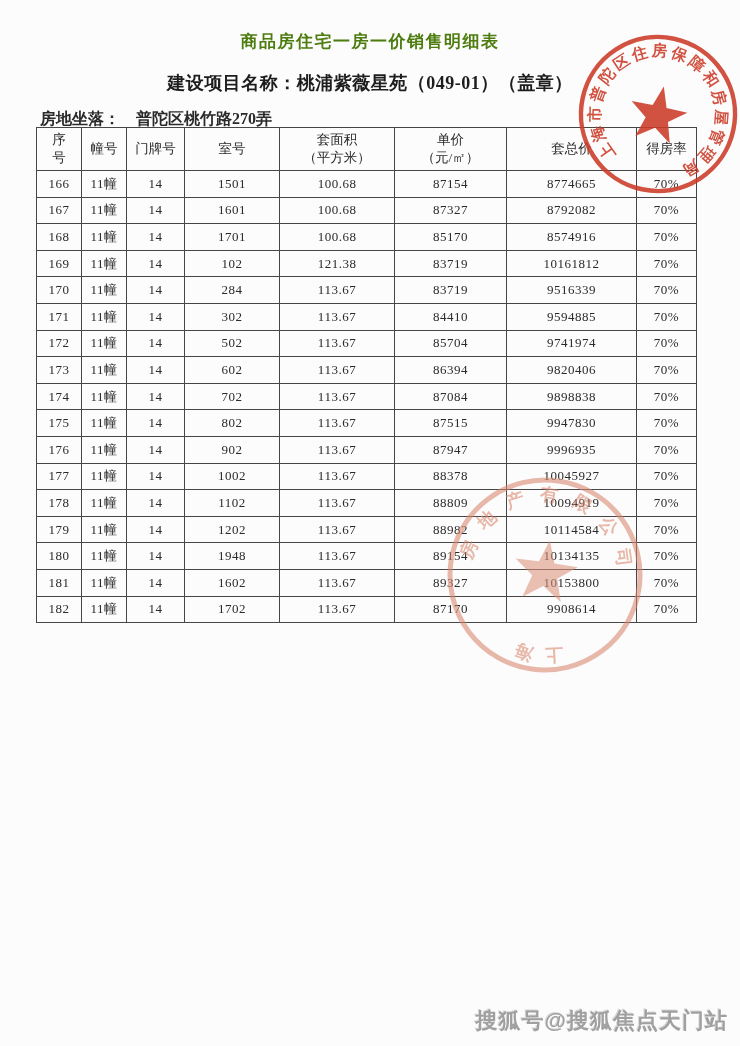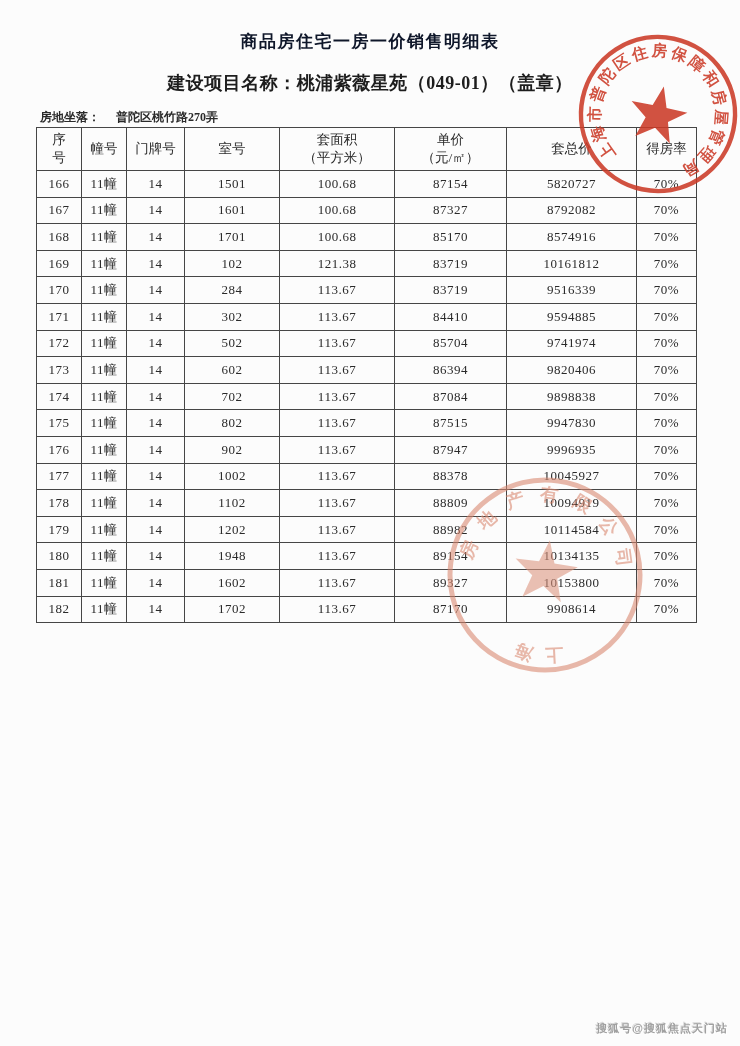--- a/index.html
+++ b/index.html
@@ -3,28 +3,28 @@
 <meta charset="utf-8">
 <style>
   html,body { margin:0; padding:0; background:#e9e9e9; }
   .page {
     position:relative; width:740px; height:1046px; margin:0 auto;
     background:#fcfcfc; overflow:hidden;
     font-family:"Liberation Serif","DejaVu Serif",serif; color:#222;
   }
   .doc-title {
     text-align:center; padding-top:30px; font-size:17px; font-weight:bold;
-    letter-spacing:1.5px; color:#0f172a;
+    letter-spacing:1.5px; color:#4d7c0f;
   }
   .doc-subtitle {
     text-align:center; margin-top:18px; font-size:18px; font-weight:bold;
     letter-spacing:0.5px; color:#1d1d1d;
   }
   .location-line {
-    margin:14px 0 0 40px; font-size:12px; font-weight:bold; color:#2a2a2a;
+    margin:14px 0 0 40px; font-size:16px; font-weight:bold; color:#2a2a2a;
   }
   .location-line .loc-value { margin-left:16px; }
   table.price-table {
     position:absolute; left:36px; top:127px; width:660px;
     border-collapse:collapse; table-layout:fixed;
     font-size:13px; color:#2a2a2a;
   }
   .price-table th, .price-table td {
     border:1px solid #464646; text-align:center; vertical-align:middle;
     padding:0; overflow:hidden; white-space:nowrap;
@@ -34,21 +34,21 @@
   .c0{width:45px}.c1{width:45px}.c2{width:58px}.c3{width:95px}
   .c4{width:115px}.c5{width:112px}.c6{width:130px}.c7{width:60px}
   .stamp { position:absolute; pointer-events:none; }
   .stamp-gov { left:572px; top:28px; width:172px; height:172px; opacity:0.88; }
   .stamp-co  { left:438px; top:468px; width:214px; height:214px; opacity:0.58; }
   .seal-ring { fill:none; }
   .seal-text { font-family:"Liberation Serif","DejaVu Serif",serif; font-weight:bold; }
   .watermark {
     position:absolute; right:12px; bottom:10px;
     font-family:"Liberation Sans","DejaVu Sans",sans-serif;
-    font-size:11px; font-weight:bold; color:#a0a0a0; letter-spacing:1px;
+    font-size:22px; font-weight:bold; color:#a0a0a0; letter-spacing:1px;
     text-shadow:1px 1px 0 #ffffff, -1px -1px 0 #d8d8d8;
   }
 </style>
 </head>
 <body>
 
 <div class="page">
 
   <div class="doc-title">商品房住宅一房一价销售明细表</div>
 
@@ -103,21 +103,21 @@
         </tr>
     </thead>
     <tbody>
         <tr>
           <td>166</td>
           <td>11幢</td>
           <td>14</td>
           <td>1501</td>
           <td>100.68</td>
           <td>87154</td>
-          <td>5820727</td>
+          <td>8774665</td>
           <td>70%</td>
         </tr>
         <tr>
           <td>167</td>
           <td>11幢</td>
           <td>14</td>
           <td>1601</td>
           <td>100.68</td>
           <td>87327</td>
           <td>8792082</td>

